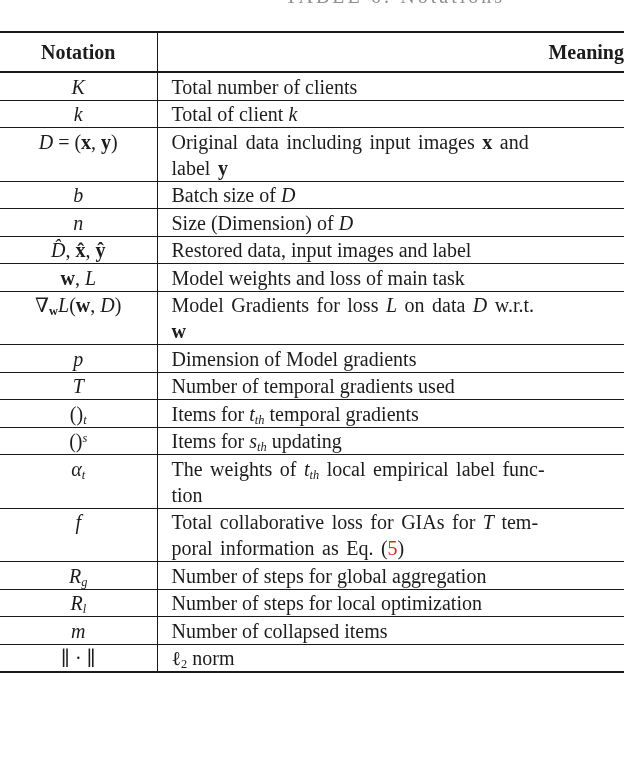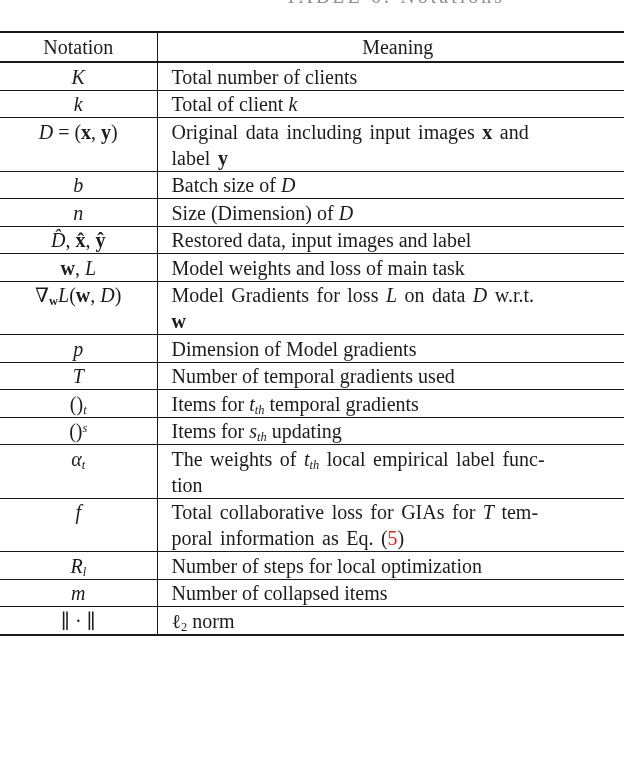--- a/index.html
+++ b/index.html
@@ -41,31 +41,31 @@
     width: 624px;
     margin-top: 24px;
     border-collapse: collapse;
     table-layout: fixed;
     font-size: 20px;
     border-top: 2.5px solid var(--rule);
     border-bottom: 2.5px solid var(--rule);
   }
   col.c-notation { width: 157px; }
   thead th {
-    font-weight: normal;
-    height: 30px;
+    font-weight: bold;
+    height: 40px;
     border-bottom: 2px solid var(--rule);
     vertical-align: middle;
   }
   thead th.h-notation {
     border-right: 1.5px solid var(--rule);
     text-align: center;
   }
   thead th.h-meaning {
-    text-align: center;
+    text-align: right;
     padding-left: 14px;
   }
   tbody td {
     border-bottom: 1.5px solid var(--rule);
     vertical-align: top;
     line-height: 26px;
     padding-top: 0.5px;
   }
   td.notation {
     border-right: 1.5px solid var(--rule);
@@ -151,20 +151,24 @@
         </tr>
         <tr>
           <td class="notation"><span class="i">α</span><span class="i sub">t</span></td>
           <td class="meaning j"><span>The weights of </span><span class="i">t</span><span class="i sub">th</span><span> local empirical label func-</span><br><span>tion</span></td>
         </tr>
         <tr>
           <td class="notation"><span class="i">f</span></td>
           <td class="meaning j"><span>Total collaborative loss for GIAs for </span><span class="i">T</span><span> tem-</span><br><span>poral information as Eq. (</span><span class="red">5</span><span>)</span></td>
         </tr>
         <tr>
+          <td class="notation"><span class="i">R</span><span class="i sub">g</span></td>
+          <td class="meaning"><span>Number of steps for global aggregation</span></td>
+        </tr>
+        <tr>
           <td class="notation"><span class="i">R</span><span class="i sub">l</span></td>
           <td class="meaning"><span>Number of steps for local optimization</span></td>
         </tr>
         <tr>
           <td class="notation"><span class="i">m</span></td>
           <td class="meaning"><span>Number of collapsed items</span></td>
         </tr>
         <tr>
           <td class="notation"><span>∥ · ∥</span></td>
           <td class="meaning"><span>ℓ</span><span class="sub">2</span><span> norm</span></td>

